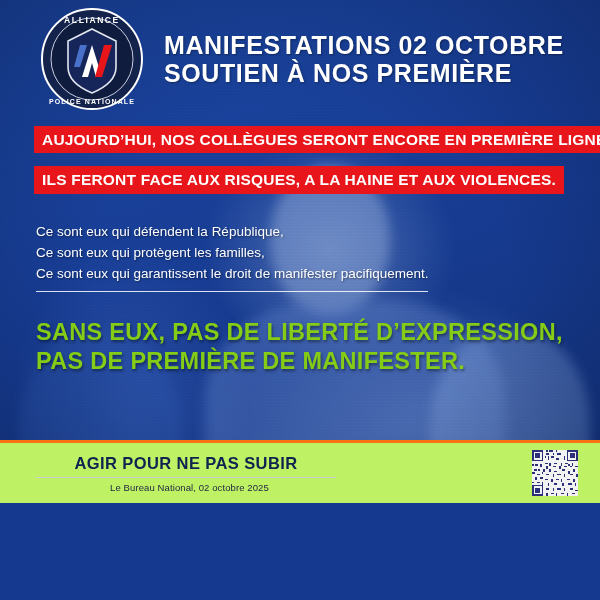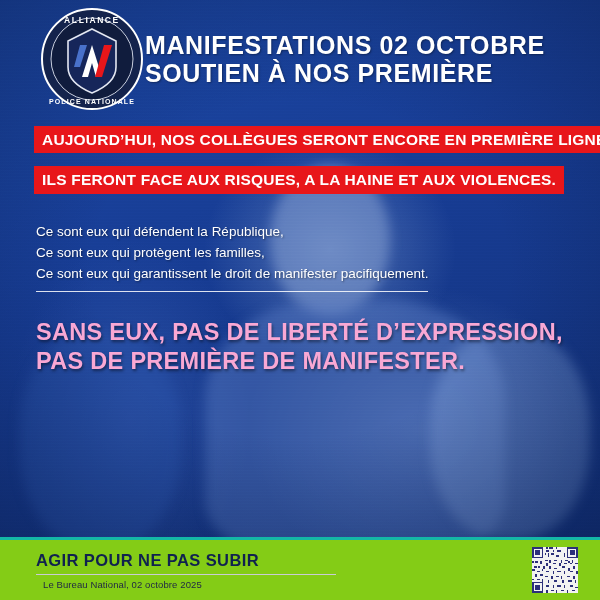--- a/index.html
+++ b/index.html
@@ -9,21 +9,21 @@
   body {
     width: 600px;
     height: 600px;
     font-family: "Liberation Sans", sans-serif;
     background: #15398f;
     overflow: hidden;
   }
   .poster {
     position: relative;
     width: 600px;
-    height: 600px;
+    height: 503px;
     background: #153a93;
     overflow: hidden;
   }
   
   .bg-photo {
     position: absolute;
     left: 0; top: 0;
     width: 600px;
     height: 540px;
     background:
@@ -85,21 +85,21 @@
   }
   .logo {
     position: relative;
     width: 104px;
     height: 104px;
     margin-left: 40px;
     flex: 0 0 auto;
   }
   .logo svg { display: block; }
   .header-titles {
-    margin-left: 1px;
+    margin-left: 20px;
     color: #ffffff;
   }
   .header-titles .line {
     font-weight: bold;
     font-size: 25px;
     letter-spacing: 0.6px;
     line-height: 1.12;
     text-shadow: 1px 1px 2px rgba(0,0,0,0.35);
     font-stretch: condensed;
   }
@@ -138,39 +138,40 @@
   .small-para .u-last {
     border-bottom: 1px solid rgba(255,255,255,0.85);
     display: inline-block;
     padding-bottom: 6px;
   }
 
   
   .stmt {
     position: absolute;
     left: 36px;
-    color: #f9a8d4;
+    color: #84cc16;
     font-weight: bold;
     font-size: 23.5px;
     line-height: 1.25;
     letter-spacing: 0.3px;
     text-shadow: 1px 2px 3px rgba(0,0,0,0.45);
   }
   .stmt-1 { top: 318px; }
   .stmt-2 { top: 420px; }
 
   
   .footer {
     position: absolute;
     left: 0;
     bottom: 0;
     width: 600px;
     height: 60px;
-    background: #84cc16;
-    border-top: 3px solid #14b8a6;
+    background: #bef264;
+    border-top: 3px solid #f97316;
+    text-align: center;
   }
   .footer-inner {
     position: relative;
     height: 100%;
     padding: 0 22px 0 36px;
     display: flex;
     align-items: center;
     justify-content: space-between;
   }
   .footer-text { color: #0d1b44; }

